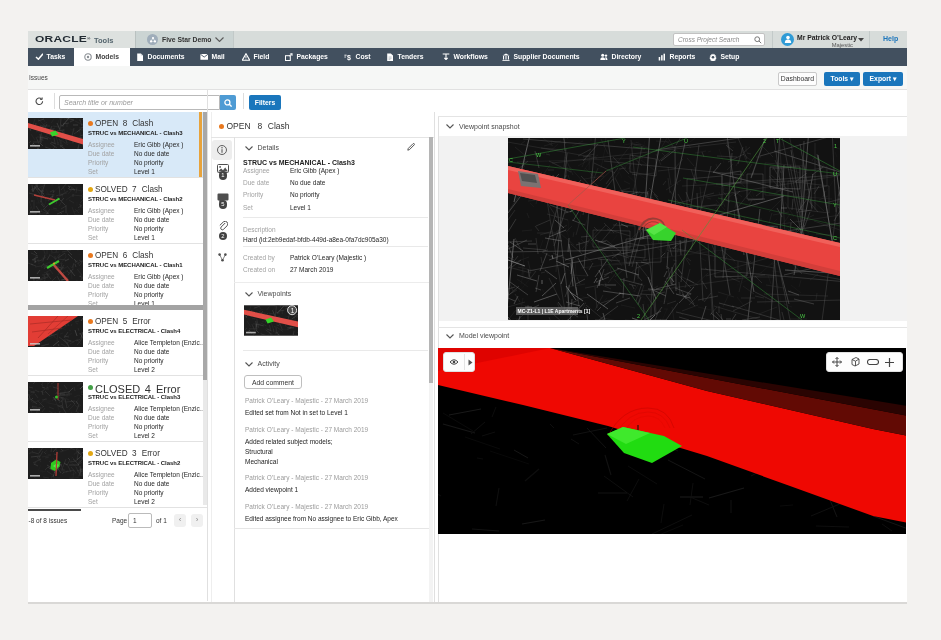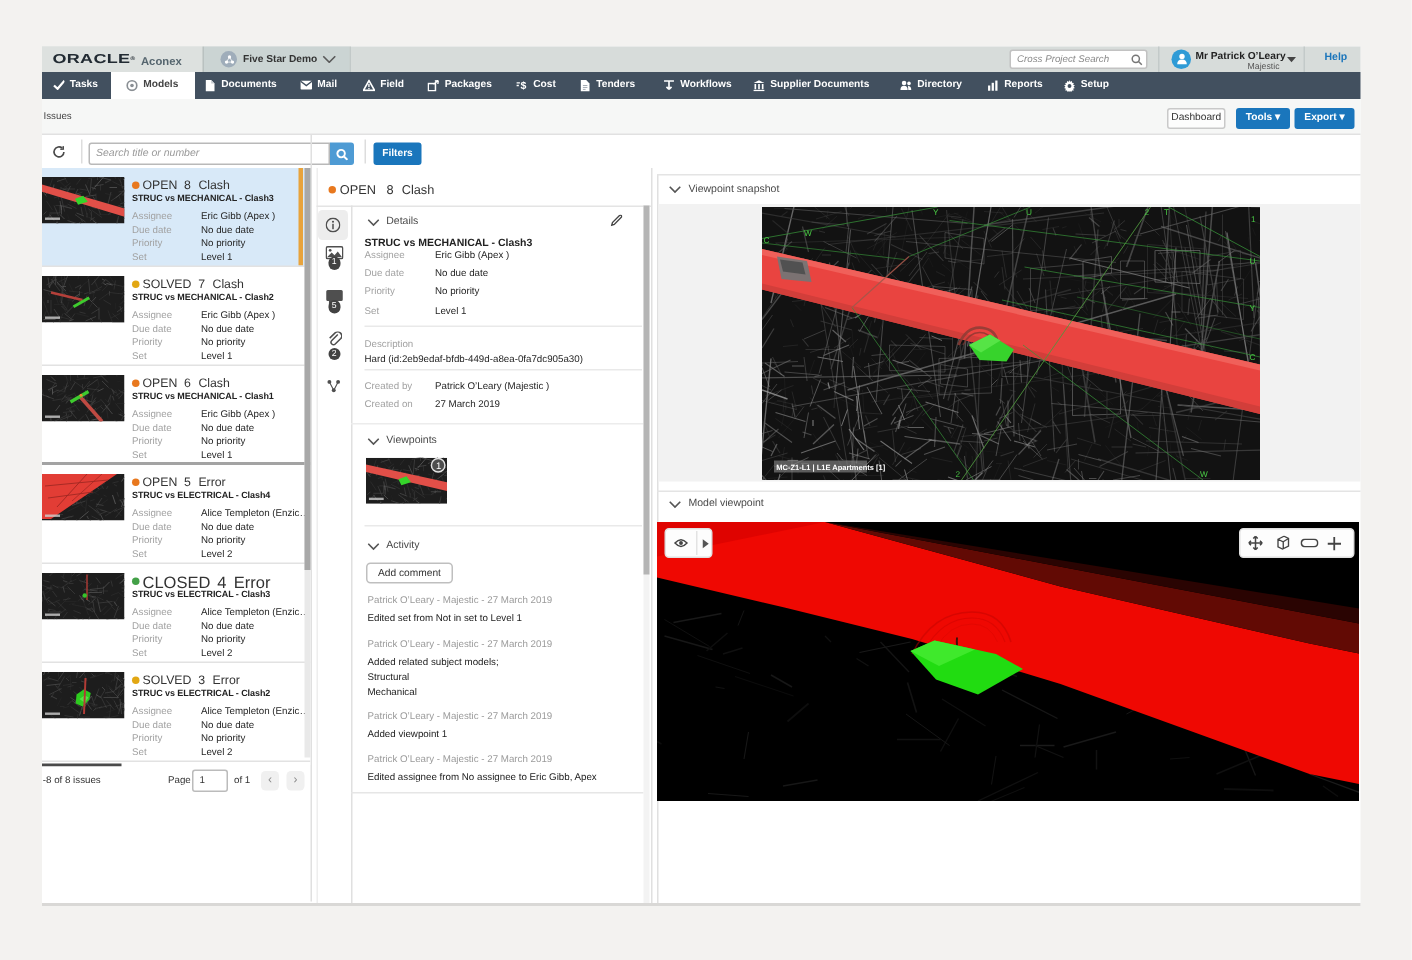--- a/index.html
+++ b/index.html
@@ -13,21 +13,21 @@
   .hline { position:absolute; height:1px; background:#e4e4e4; }
 </style></head>
 <body>
 <div id="app">
 <div class="abs" style="left:0;top:0;width:879px;height:17px;background:#d7dcda"></div>
     <div class="abs" style="left:0;top:0;width:107px;height:17px;background:#dde1df"></div>
     <div class="abs" style="left:108px;top:0;width:97px;height:17px;background:#cbd4d3"></div>
     <div class="abs" style="left:107px;top:0;width:1px;height:17px;background:#b9c1c0"></div>
     <div class="abs" style="left:205px;top:0;width:1px;height:17px;background:#c2c9c8"></div>
     <div class="abs" style="left:7px;top:3px;font-size:12px;font-weight:bold;color:#222b33;letter-spacing:0.2px;transform:scaleY(0.72);transform-origin:top">ORACLE<span style="font-size:4.5px;vertical-align:3px">®</span></div>
-    <div class="abs" style="left:66px;top:4.5px;font-size:7.5px;font-weight:bold;color:#55656e">Aconex</div>
+    <div class="abs" style="left:66px;top:4.5px;font-size:7.5px;font-weight:bold;color:#55656e">Tools</div>
     <div class="abs" style="left:119px;top:3px;width:11px;height:11px;border-radius:50%;background:#9fadba"></div>
     <svg width="8" height="8" viewBox="0 0 8 8" style="display:block;position:absolute;left:120.5px;top:4.5px" xmlns="http://www.w3.org/2000/svg">
       <circle cx="4" cy="2" r="1.1" fill="#fff"></circle>
       <circle cx="2" cy="5.4" r="1.1" fill="#fff"></circle>
       <circle cx="6" cy="5.4" r="1.1" fill="#fff"></circle>
       <path d="M4,2 L2,5.4 M4,2 L6,5.4 M2,5.4 L6,5.4" stroke="#fff" stroke-width="0.5"></path>
     </svg>
     <div class="abs" style="left:134px;top:4.5px;font-size:6.8px;font-weight:bold;color:#333">Five Star Demo</div>
     <svg width="9" height="5" viewBox="0 0 9 5" style="display:block;position:absolute;left:187px;top:6px" xmlns="http://www.w3.org/2000/svg">
       <path d="M0.5,0.5 L4.5,4.5 L8.5,0.5" stroke="#5a5a5a" stroke-width="1.1" fill="none"></path>
@@ -400,21 +400,21 @@
         <div class="abs" style="left:60px;top:18px;font-size:6px;font-weight:bold;color:#222;letter-spacing:-0.05px">STRUC vs MECHANICAL - Clash2</div>
         <div class="abs g s65" style="left:60px;top:28.5px">Assignee</div>
         <div class="abs d s65" style="left:106px;top:28.5px">Eric Gibb (Apex )</div>
         <div class="abs g s65" style="left:60px;top:37.5px">Due date</div>
         <div class="abs d s65" style="left:106px;top:37.5px">No due date</div>
         <div class="abs g s65" style="left:60px;top:46.5px">Priority</div>
         <div class="abs d s65" style="left:106px;top:46.5px">No priority</div>
         <div class="abs g s65" style="left:60px;top:55.5px">Set</div>
         <div class="abs d s65" style="left:106px;top:55.5px">Level 1</div>
       </div>
-      <div class="abs" style="left:0;top:132px;width:179px;height:66px;background:#fff;border-bottom:2px solid #a3a3a3;overflow:hidden">
+      <div class="abs" style="left:0;top:132px;width:179px;height:66px;background:#fff;border-bottom:5px solid #a3a3a3;overflow:hidden">
         <div class="abs" style="left:0;top:6px;width:55px;height:31px">
           <svg width="55" height="31" viewBox="0 0 55 31" xmlns="http://www.w3.org/2000/svg" style="display:block">
             <rect width="55" height="31" fill="#1d1d1d"></rect>
             <line x1="12" y1="30" x2="20" y2="27" stroke="rgb(73,73,73)" stroke-width="0.5" opacity="0.77"></line>
             <line x1="25" y1="15" x2="33" y2="18" stroke="rgb(81,81,81)" stroke-width="0.6" opacity="0.65"></line>
             <line x1="21" y1="4" x2="28" y2="9" stroke="rgb(90,90,90)" stroke-width="0.4" opacity="0.48"></line>
             <line x1="5" y1="28" x2="6" y2="30" stroke="rgb(79,79,79)" stroke-width="0.4" opacity="0.80"></line>
             <line x1="47" y1="14" x2="48" y2="17" stroke="rgb(82,82,82)" stroke-width="0.5" opacity="0.80"></line>
             <line x1="52" y1="26" x2="56" y2="29" stroke="rgb(80,80,80)" stroke-width="0.5" opacity="0.91"></line>
             <line x1="19" y1="28" x2="21" y2="23" stroke="rgb(59,59,59)" stroke-width="0.3" opacity="0.78"></line>

